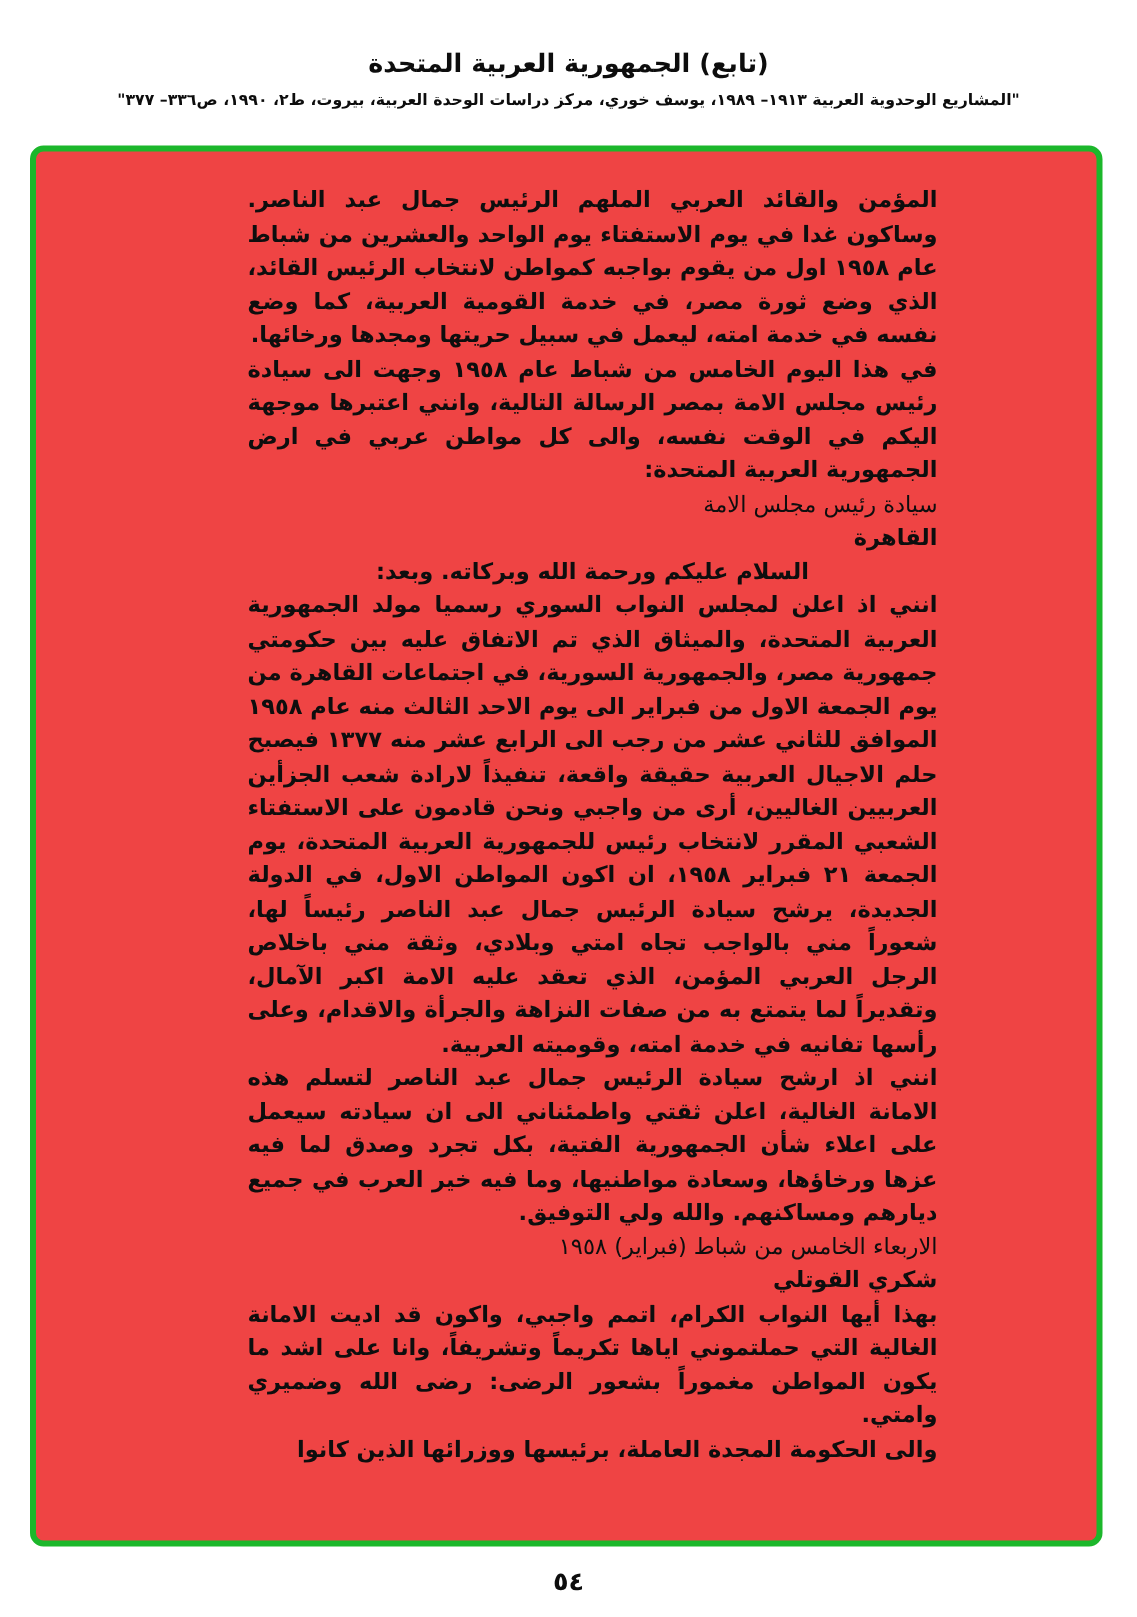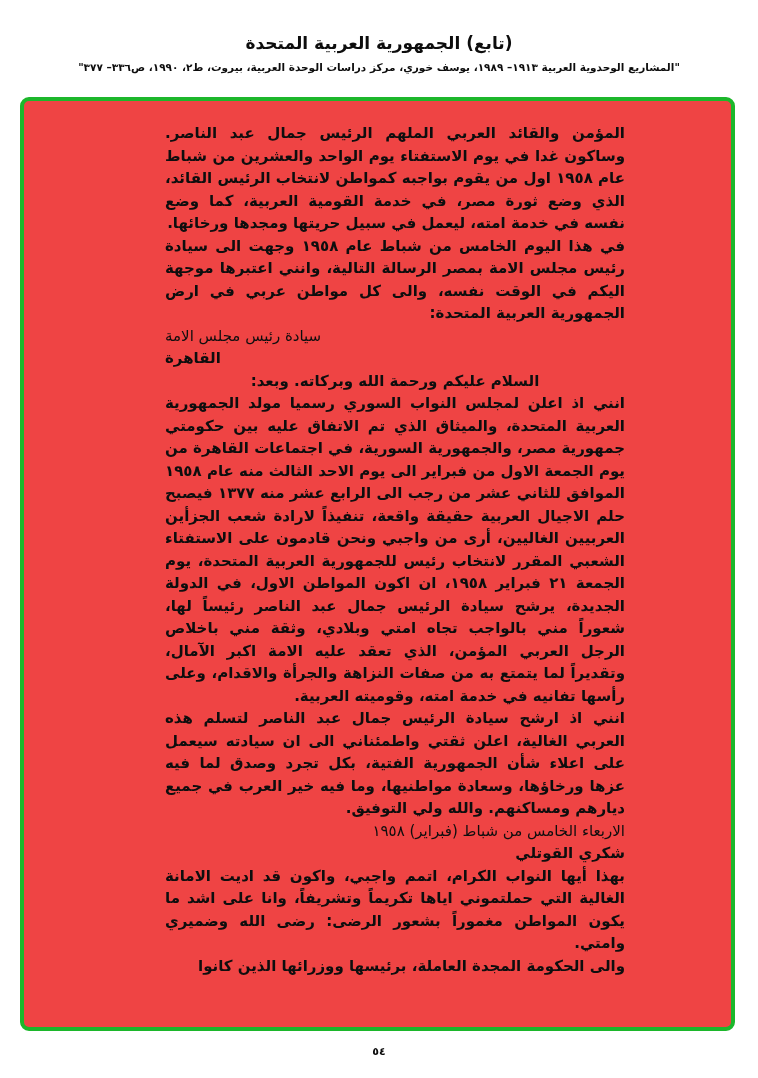--- a/index.html
+++ b/index.html
@@ -63,46 +63,46 @@
     line-height: 22.5px;
     font-weight: bold;
     color: #0e0e0e;
   }
   .text-col p {
     margin: 0;
     padding: 0;
   }
   .addr-line {
     font-weight: 400;
-    text-align: left;
+    text-align: right;
     padding-right: 16px;
   }
   .addr-city {
-    text-align: left;
+    text-align: right;
     padding-right: 232px;
   }
   .salutation {
     text-align: center;
     padding-right: 76px;
   }
   .date-line {
     font-weight: 400;
     text-align: right;
   }
   .signature-line {
     text-align: right;
     padding-right: 330px;
   }
   .page-number {
     position: absolute;
     top: 1045px;
     left: 0;
     right: 0;
     text-align: center;
-    font-size: 11px;
+    font-size: 17px;
     font-weight: bold;
     direction: rtl;
   }
 </style>
 </head>
 <body>
 
 <div class="page">
 
   <div class="header-title">(تابع) الجمهورية العربية المتحدة</div>
@@ -117,21 +117,21 @@
       <p>في هذا اليوم الخامس من شباط عام ١٩٥٨ وجهت الى سيادة رئيس مجلس الامة بمصر الرسالة التالية، وانني اعتبرها موجهة اليكم في الوقت نفسه، والى كل مواطن عربي في ارض الجمهورية العربية المتحدة:</p>
 
       <p class="addr-line">سيادة رئيس مجلس الامة</p>
 
       <p class="addr-city">القاهرة</p>
 
       <p class="salutation">السلام عليكم ورحمة الله وبركاته. وبعد:</p>
 
       <p>انني اذ اعلن لمجلس النواب السوري رسميا مولد الجمهورية العربية المتحدة، والميثاق الذي تم الاتفاق عليه بين حكومتي جمهورية مصر، والجمهورية السورية، في اجتماعات القاهرة من يوم الجمعة الاول من فبراير الى يوم الاحد الثالث منه عام ١٩٥٨ الموافق للثاني عشر من رجب الى الرابع عشر منه ١٣٧٧ فيصبح حلم الاجيال العربية حقيقة واقعة، تنفيذاً لارادة شعب الجزأين العربيين الغاليين، أرى من واجبي ونحن قادمون على الاستفتاء الشعبي المقرر لانتخاب رئيس للجمهورية العربية المتحدة، يوم الجمعة ٢١ فبراير ١٩٥٨، ان اكون المواطن الاول، في الدولة الجديدة، يرشح سيادة الرئيس جمال عبد الناصر رئيساً لها، شعوراً مني بالواجب تجاه امتي وبلادي، وثقة مني باخلاص الرجل العربي المؤمن، الذي تعقد عليه الامة اكبر الآمال، وتقديراً لما يتمتع به من صفات النزاهة والجرأة والاقدام، وعلى رأسها تفانيه في خدمة امته، وقوميته العربية.</p>
 
-      <p>انني اذ ارشح سيادة الرئيس جمال عبد الناصر لتسلم هذه العربي الغالية، اعلن ثقتي واطمئناني الى ان سيادته سيعمل على اعلاء شأن الجمهورية الفتية، بكل تجرد وصدق لما فيه عزها ورخاؤها، وسعادة مواطنيها، وما فيه خير العرب في جميع ديارهم ومساكنهم. والله ولي التوفيق.</p>
+      <p>انني اذ ارشح سيادة الرئيس جمال عبد الناصر لتسلم هذه الامانة الغالية، اعلن ثقتي واطمئناني الى ان سيادته سيعمل على اعلاء شأن الجمهورية الفتية، بكل تجرد وصدق لما فيه عزها ورخاؤها، وسعادة مواطنيها، وما فيه خير العرب في جميع ديارهم ومساكنهم. والله ولي التوفيق.</p>
 
       <p class="date-line">الاربعاء الخامس من شباط (فبراير) ١٩٥٨</p>
 
       <p class="signature-line">شكري القوتلي</p>
 
       <p>بهذا أيها النواب الكرام، اتمم واجبي، واكون قد اديت الامانة الغالية التي حملتموني اياها تكريماً وتشريفاً، وانا على اشد ما يكون المواطن مغموراً بشعور الرضى: رضى الله وضميري وامتي.</p>
 
 
       <p>والى الحكومة المجدة العاملة، برئيسها ووزرائها الذين كانوا</p>
 

